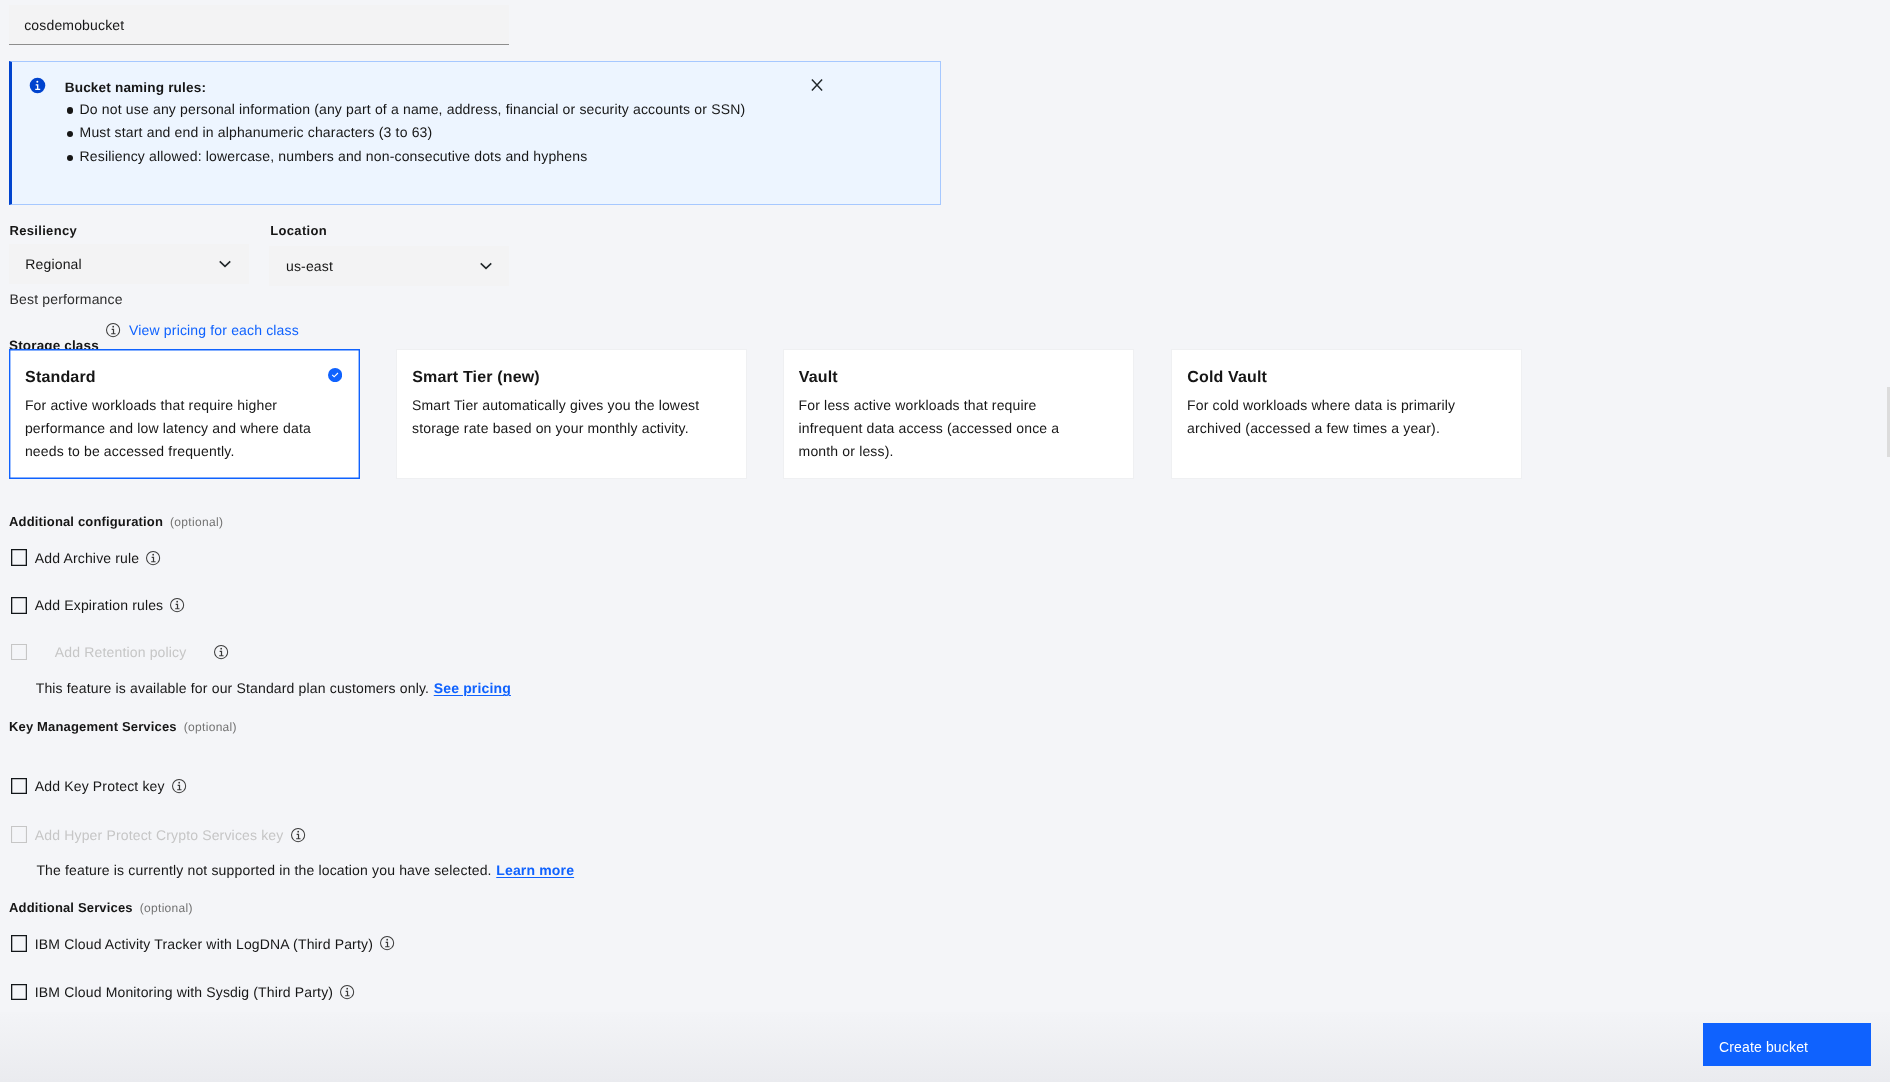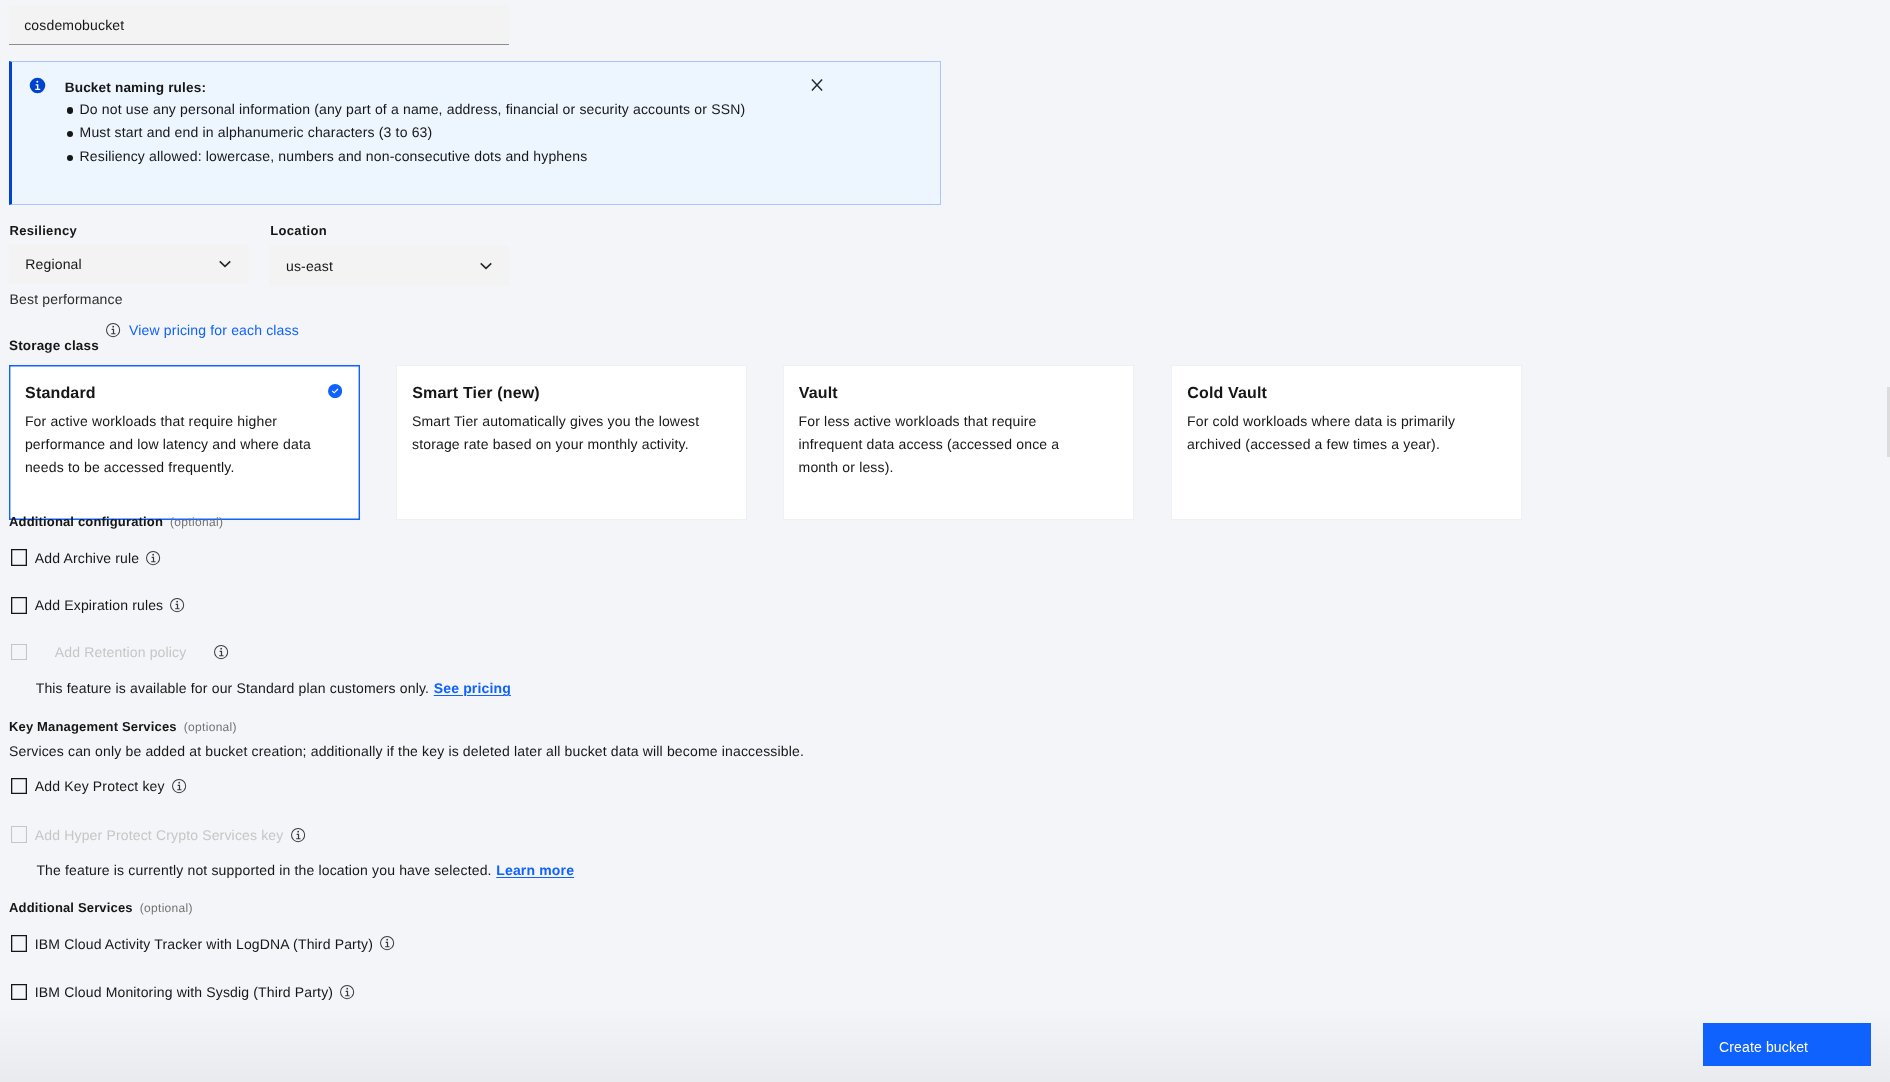--- a/index.html
+++ b/index.html
@@ -56,21 +56,21 @@
   .select-caret { position:absolute; top:12.4px; left:208.4px; width:16px; height:16px; }
   .helper-text { position:absolute; font-size:14px; line-height:16px; color:#2c2c2c; letter-spacing:0.16px; }
 
   
   .sc-header { position:absolute; left:9px; top:321px; display:flex; align-items:center; height:18px;}
   .sc-title { font-size:13.5px; font-weight:700; line-height:18px; color:#161616; letter-spacing:0.16px;margin-top:32px;}
   .sc-info { margin-left:6.5px; display:flex; align-items:center; }
   .sc-link { margin-left:7.5px; font-size:14px; line-height:18px; color:#0f62fe; cursor:pointer;
              letter-spacing:0.16px; }
   .sc-cards { position:absolute; left:8.9px; top:348.7px; }
-  .sc-card { position:absolute; top:16px; width:351px; height:155px; background:#fff;
+  .sc-card { position:absolute; top:0; width:351px; height:130px; background:#fff;
              box-sizing:border-box; cursor:pointer;
              box-shadow: inset 0 0 0 1px #eff0f2; }
   .sc-card.selected { box-shadow: inset 0 0 0 1.4px #0f62fe; }
   .sc-card-title { position:absolute; left:16.2px; top:19.4px; font-size:16px; font-weight:700;
                    line-height:20px; color:#161616; letter-spacing:0.16px; }
   .sc-card-desc { position:absolute; left:16px; top:45.8px; width:294px; font-size:14px;
                   line-height:23px; color:#161616; letter-spacing:0.16px; }
   .sc-check { position:absolute; left:318.9px; top:19.2px; width:14.3px; height:14.3px; }
 
   
@@ -235,21 +235,20 @@
   </div>
   <div class="note" style="left:35.7px; top:679.3px;">
     <span>This feature is available for our Standard plan customers only.</span>
     <a>See pricing</a>
   </div>
 
   <div class="sec-title" style="left:9px; top:719.5px;">
     <span>Key Management Services</span>
     <span class="opt">(optional)</span>
   </div>
-  <div class="sec-desc" style="left:9px; top:743.7px;">Services can only be added at bucket creation; additionally if the key is deleted later all bucket data will become inaccessible.</div>
 
   <div class="cb-row" style="top:777.7px;">
     <span class="cb-box"></span>
     <span class="cb-label">Add Key Protect key</span>
     <span class="cb-info">
         <svg width="16.2" height="16.2" viewBox="0 0 32 32" aria-hidden="true">
           <path fill="#393939" d="M16,2A14,14,0,1,0,30,16,14,14,0,0,0,16,2Zm0,26A12,12,0,1,1,28,16,12,12,0,0,1,16,28Z"></path>
           <path fill="#393939" d="M18,22V13.5H13.2v2.2h2.4V22H12.2v2.2h8.6V22Z"></path>
           <circle fill="#393939" cx="16.2" cy="9.2" r="1.75"></circle>
         </svg>

